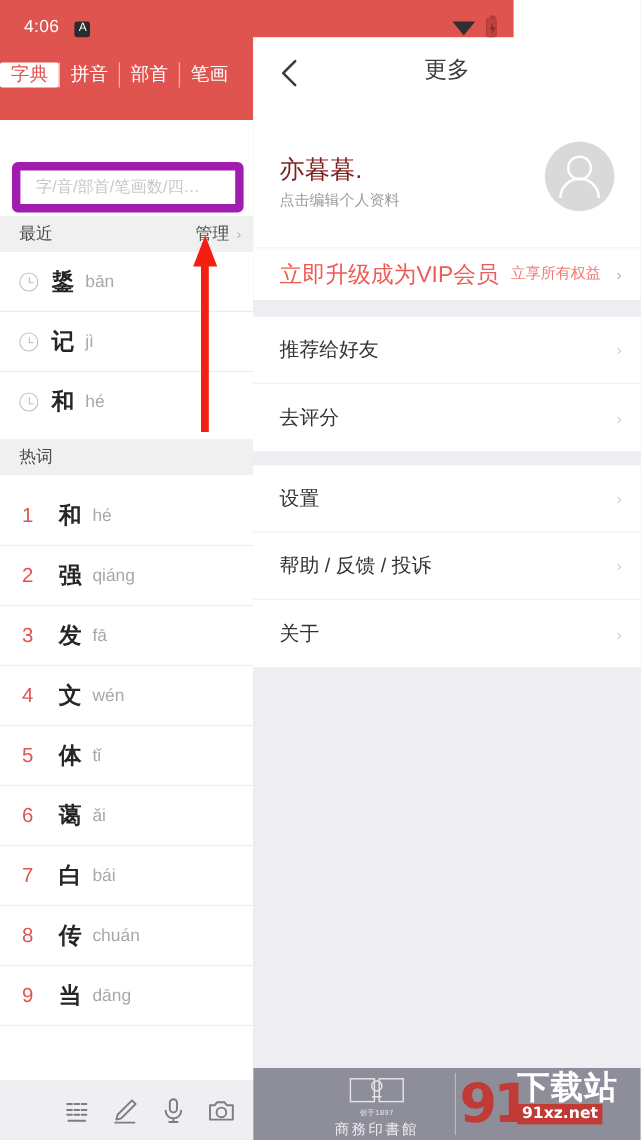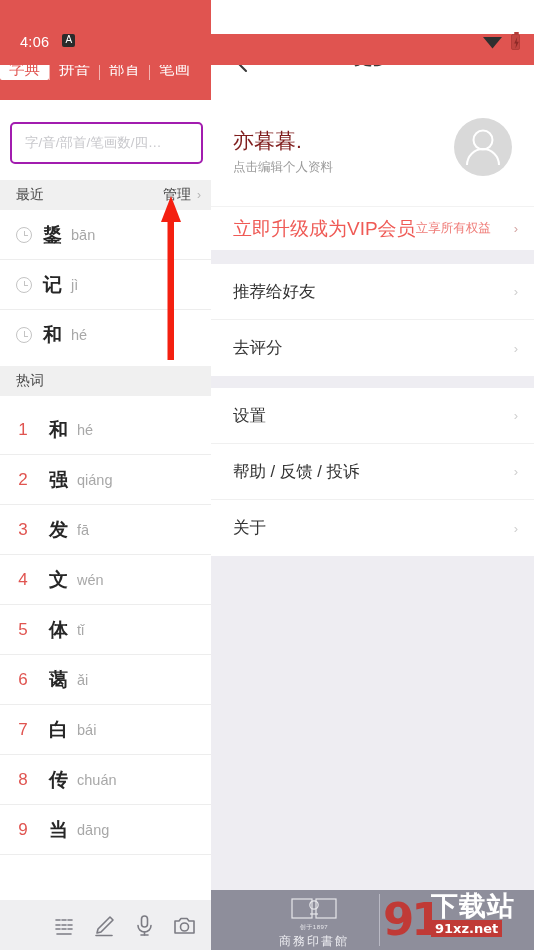--- a/index.html
+++ b/index.html
@@ -13,62 +13,62 @@
   
   #left-pane {
     position:absolute; left:0; top:0; width:211px; height:950px;
     background:#ffffff; overflow:hidden;
   }
   #left-red-head {
     position:absolute; left:0; top:0; width:211px; height:100px;
     background:#e05450;
   }
   #statusbar {
-    position:absolute; left:0; top:0; width:534px; height:31px;
+    position:absolute; left:0; top:0; width:428px; height:31px;
     background:#e05450; z-index:40;
-    display:flex; align-items:flex-start;margin-top:34px;
+    display:flex; align-items:flex-end;
   }
   #status-time {
     color:#fff; font-size:14.5px; margin-left:20px; letter-spacing:.3px;
   }
   #status-appicon {
     width:13px; height:13px; background:#2b2b2b; margin-left:13px;
     border-radius:2px; position:relative;
   }
   #status-appicon::after{
     content:"A"; position:absolute; left:0; top:-1px; width:13px;
     text-align:center; font-size:10px; color:#fff; line-height:14px;
   }
   #status-right { margin-left:auto; margin-right:14px; display:flex; align-items:center; gap:9px; }
   .wifi-ico { width:19px; height:14px; position:relative; }
   .batt-ico { width:9px; height:16px; border:1.6px solid #b33c38; border-radius:2px; position:relative; background:#c14440;}
   .batt-ico::before{ content:""; position:absolute; left:2px; top:-3.5px; width:5px; height:2.5px; background:#b33c38; border-radius:1px;}
 
   
   #tabstrip {
     position:absolute; left:0; top:44px; width:211px; height:36px;
-    display:flex; align-items:flex-end;
+    display:flex; align-items:center;
   }
   .tab {
     display:flex; align-items:center; justify-content:center;
     font-size:15.5px; color:#ffffff;
     border-left:1px solid #f3b3b1; padding:0 9px;
     white-space:nowrap;
   }
   .tab:first-child { border-left:none; }
   .tab.active {
     background:#ffffff; color:#e05450;
     border-left:none; border-radius:2px;
   }
   .tab.clipped { padding-right:0; width:10px; overflow:hidden; }
 
   
   #searchbox {
-    position:absolute; left:10px; top:122px; width:193px; height:42px;
-    border:2px solid #a21caf; border-radius:5px; background:#fff;
+    position:absolute; left:10px; top:135px; width:193px; height:42px;
+    border:7px solid #a21caf; border-radius:5px; background:#fff;
     display:flex; align-items:center;
   }
   #search-input-text {
     font-size:13.5px; color:#c8c8cc; margin-left:13px;
     white-space:nowrap; overflow:hidden;
   }
 
   
   .sec-head {
     position:absolute; left:0; width:211px; height:30px;
@@ -134,21 +134,21 @@
   #profile-sub { position:absolute; left:22px; top:59px; font-size:12.5px; color:#9b9b9b; }
   #avatar {
     position:absolute; right:22px; top:18px; width:58px; height:58px;
     border-radius:50%; background:#d9d9d9;
   }
   #vip-row {
     position:absolute; left:0; top:106px; width:323px; height:44px;
     display:flex; align-items:center; border-top:1px solid #f2f2f2;
   }
   #vip-main { margin-left:22px; font-size:19px; color:#ef5a55; }
-  #vip-sub { margin-left:0; font-size:12.5px; color:#ef7b77; }
+  #vip-sub { margin-left:10px; font-size:12.5px; color:#ef7b77; }
   #vip-chev { margin-left:auto; margin-right:16px; color:#d4a5a3; font-size:13px; }
 
   .menu-group { position:absolute; left:0; width:323px; background:#ffffff; }
   .menu-item {
     position:relative; height:56px; display:flex; align-items:center;
     border-bottom:1px solid #f0f0f0; background:#fff;
   }
   .menu-item:last-child { border-bottom:none; }
   .menu-item .mi-label { margin-left:22px; font-size:16.5px; color:#333333; }
   .menu-item .mi-chev { margin-left:auto; margin-right:16px; color:#cfcfcf; font-size:13px; }

